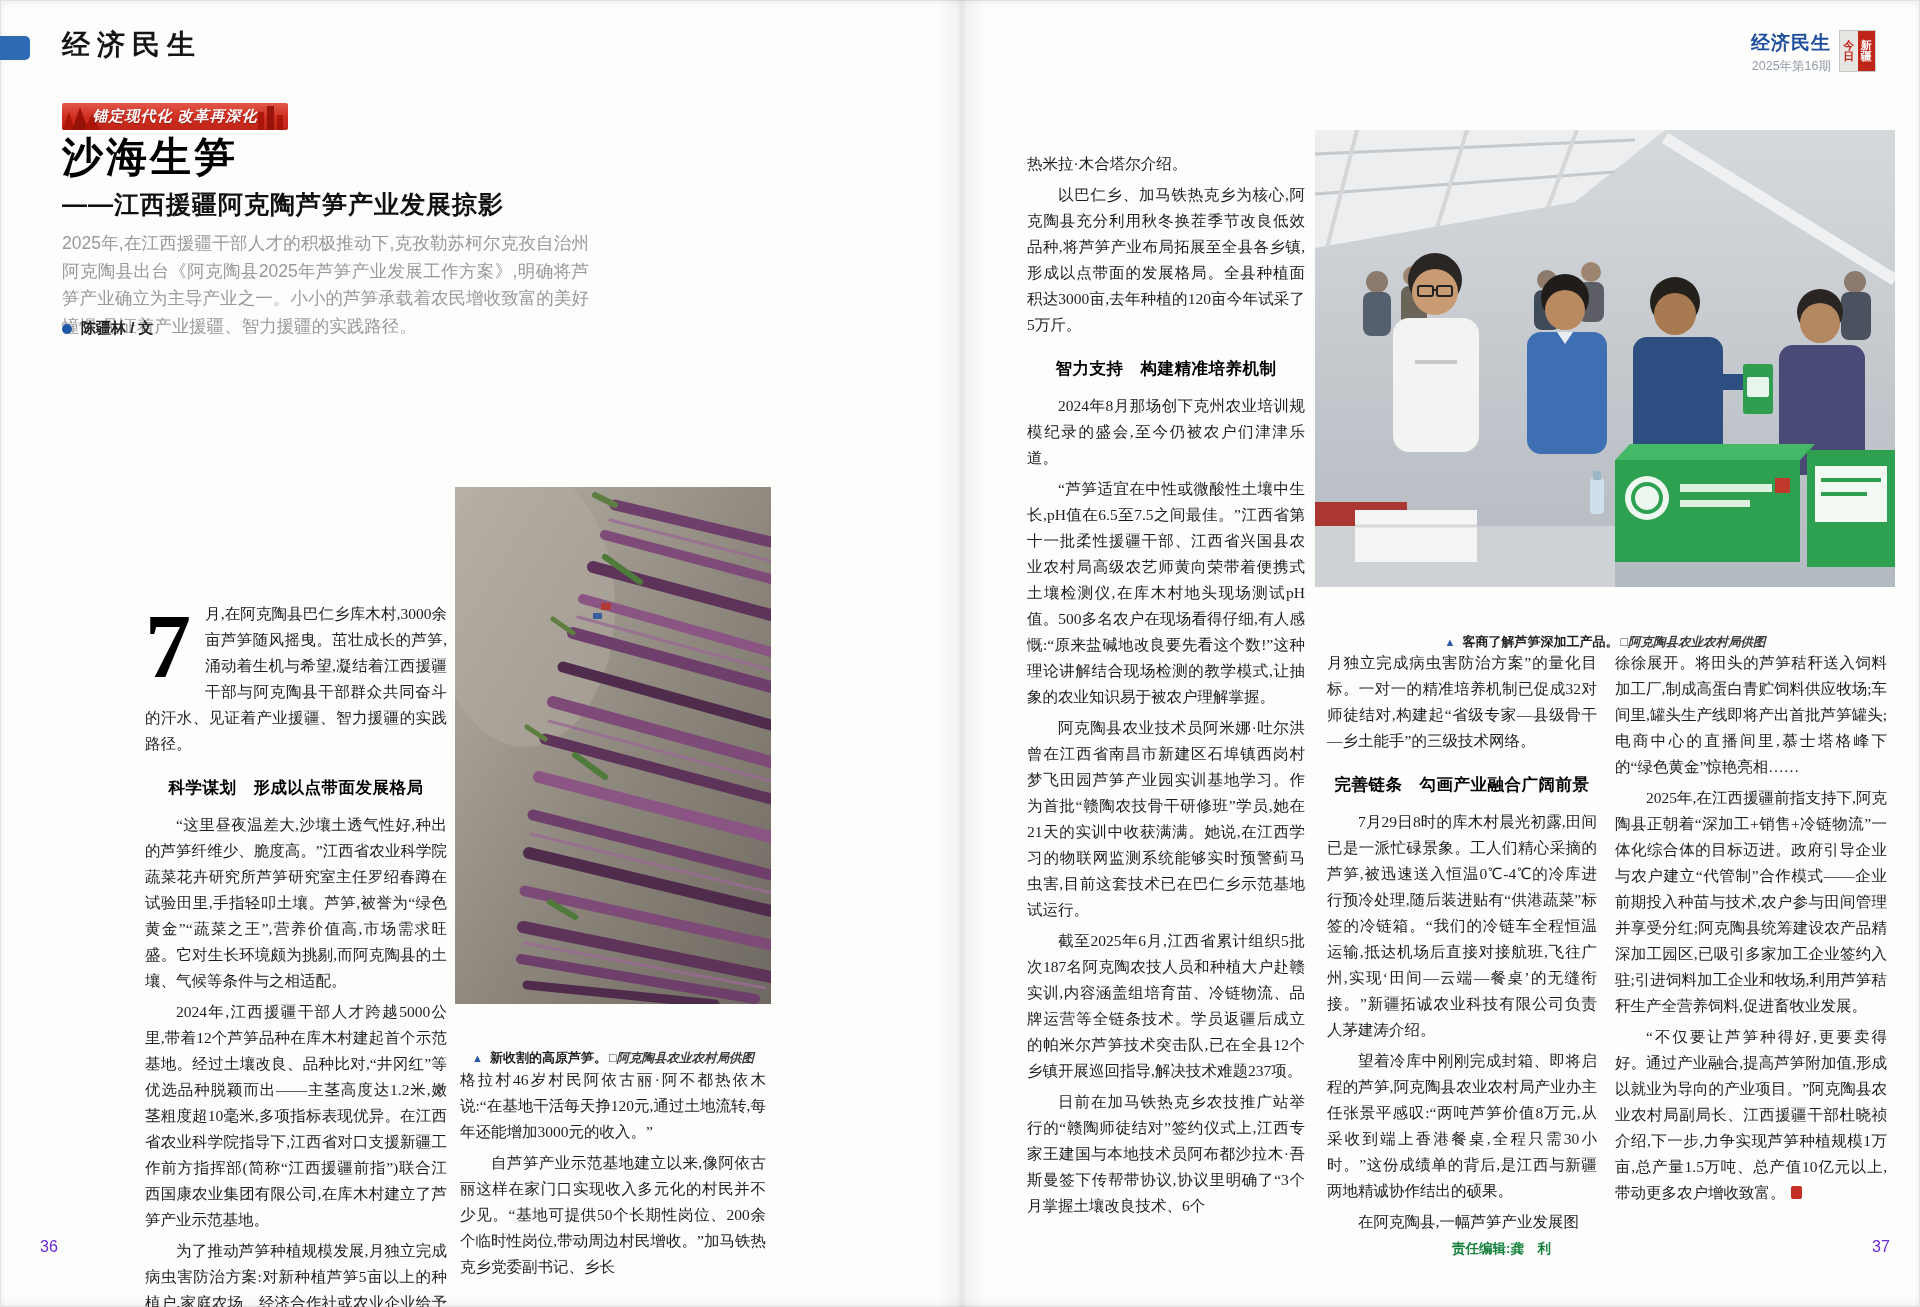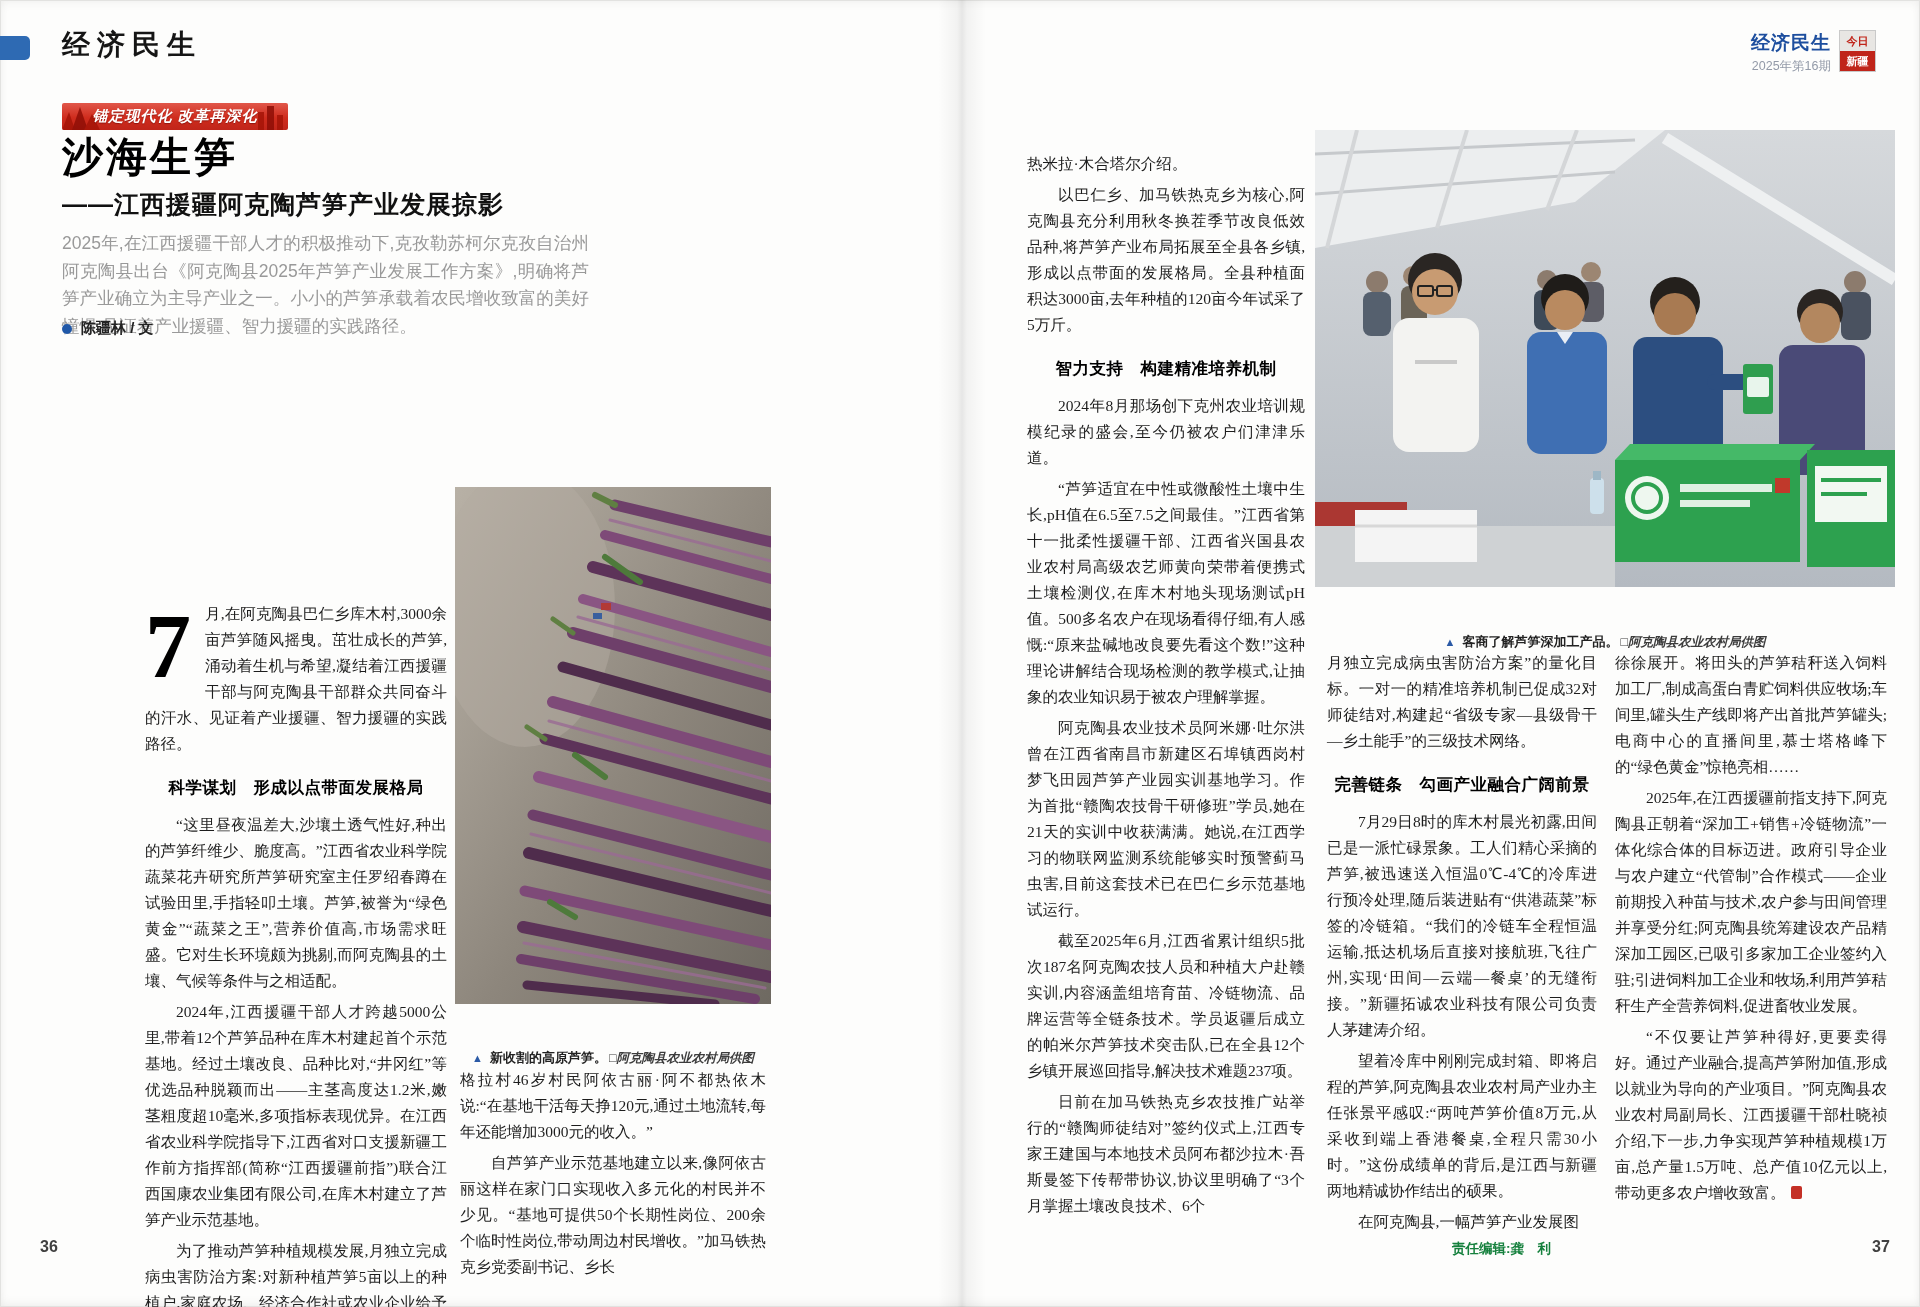--- a/index.html
+++ b/index.html
@@ -47,27 +47,27 @@
   .cap2 { left:1315px; top:597px; width:580px; }
   .caption .tri { color:#2b5aa6; font-size:11px; margin-right:7px; }
   .caption .capt { font-weight:700; color:#222;margin-top:36px; }
   .caption .credit { font-style:italic; font-weight:700; color:#3c3c3c; font-size:12.5px; margin-left:2px; }
 
   
   .rp-header { position:absolute; right:44px; top:30px; display:flex; align-items:flex-start; }
   .rh-text { text-align:right; margin-right:8px; }
   .rh-section { font-size:19px; font-weight:800; color:#1d4e9e; letter-spacing:1px; }
   .rh-issue { font-size:12.5px; color:#939aa8; margin-top:2px; }
-  .rh-badge { width:37px; height:42px; border:1px solid #c9c9c9; display:flex; flex-direction:column; font-weight:700; font-size:11px; line-height:1; text-align:center; }
+  .rh-badge { width:37px; height:42px; border:1px solid #c9c9c9; display:flex; flex-direction:row; font-weight:700; font-size:11px; line-height:1; text-align:center; }
   .rh-badge .b1 { flex:1; display:flex; align-items:center; justify-content:center; background:#e8e6e3; color:#c0251a; }
   .rh-badge .b2 { flex:1; display:flex; align-items:center; justify-content:center; background:#c0251a; color:#fff; }
 
   
   .footer-editor { position:absolute; left:1452px; top:1240px; font-size:13.5px; font-weight:700; color:#15803d; }
-  .pageno { position:absolute; top:1238px; font-size:16px; font-weight:700; color:#404040; }
+  .pageno { position:absolute; top:1238px; font-size:16px; font-weight:400; color:#6d28d9; }
   .pageno.left { left:40px; }
   .pageno.right { left:1872px; }
   .endmark { display:inline-block; width:11px; height:13px; background:#c43026; border-radius:2px; margin-left:5px; vertical-align:-1px; }
 </style>
 </head>
 <body>
 
 <div class="spread">
   <div class="gutter"></div>
 

